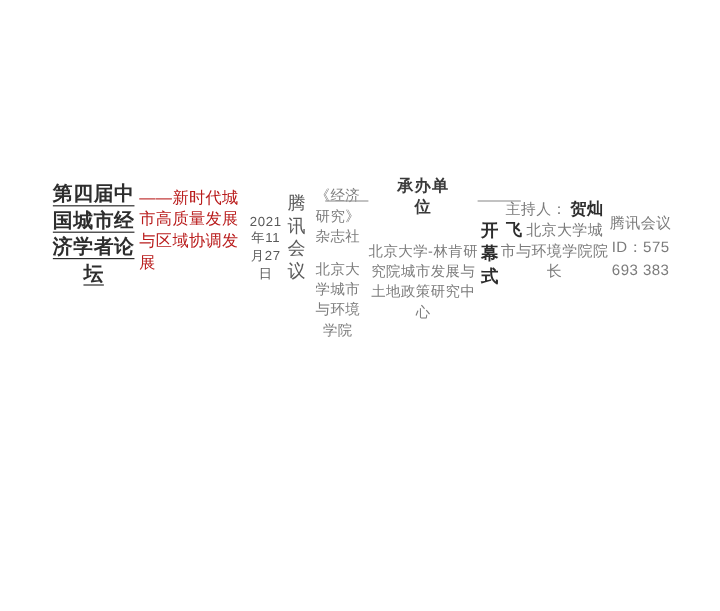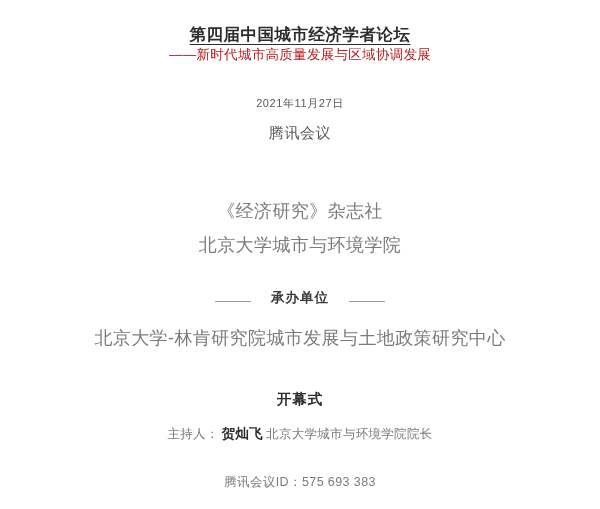--- a/index.html
+++ b/index.html
@@ -13,21 +13,21 @@
     font-family: "Liberation Sans", sans-serif;
     color: #4a4a4a;
     overflow: hidden;
   }
   .page {
     width: 600px;
     height: 365px;
     box-sizing: border-box;
     padding: 18px 40px 0 40px;
     display: flex;
-    flex-direction: column;
+    flex-direction: row;
     align-items: center;
     position: relative;
   }
   .title {
     font-size: 16.5px;
     font-weight: bold;
     color: #2d2d2d;
     letter-spacing: 0.5px;
     text-decoration: underline;
     text-underline-offset: 4px;
@@ -79,21 +79,21 @@
     content: "";
     position: absolute;
     top: 50%;
     width: 36px;
     height: 1px;
     background: #9a9a9a;
   }
   .section-head::before { left: -34px; }
   .section-head::after  { right: -34px; }
   .unit-line {
-    font-size: 18px;
+    font-size: 12px;
     color: #7b7b7b;
     margin-top: 10px;
     letter-spacing: 0.4px;
     text-align: center;
   }
   .unit-line.first { margin-top: 14px; }
   .opening {
     font-size: 14.5px;
     font-weight: bold;
     color: #2d2d2d;

